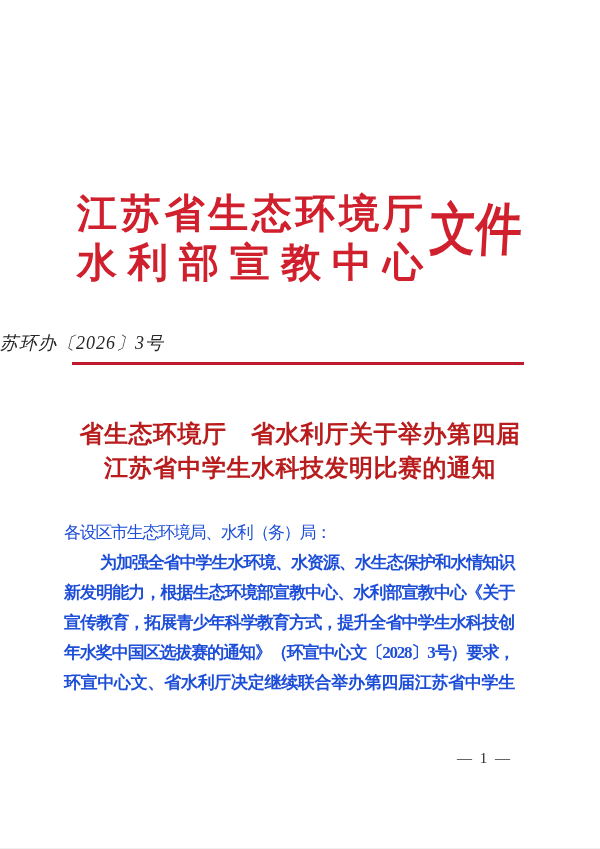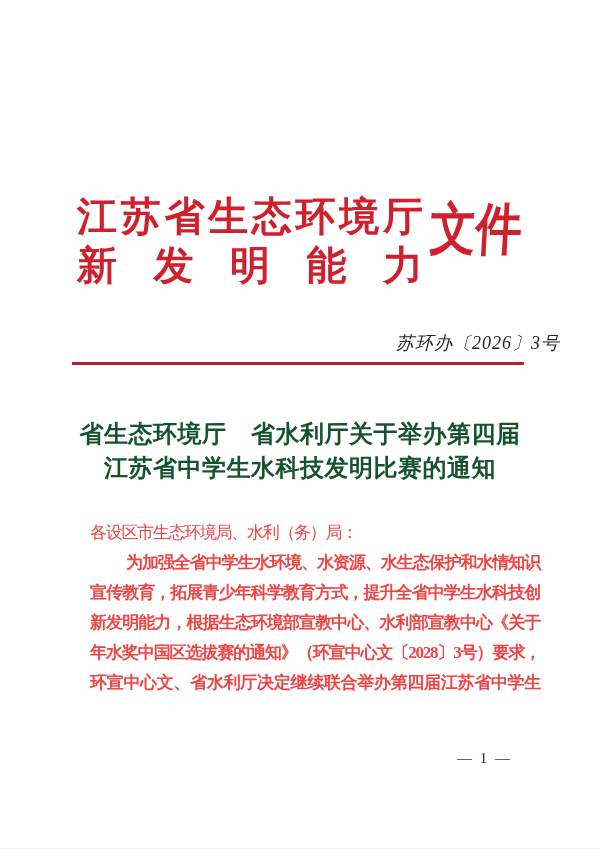--- a/index.html
+++ b/index.html
@@ -22,41 +22,42 @@
   }
   .org-line {
     font-size: 40px;
     font-weight: 700;
     line-height: 49px;
     color: #d0202d;
     text-align: justify;
     text-align-last: justify;
     white-space: nowrap;
     letter-spacing: 0;
+    font-family: Liberation Mono, monospace;
   }
   .doc-type {
     position: absolute;
     left: 430px;
     top: 201px;
     font-size: 56px;
     font-weight: 700;
     color: #d0202d;
     transform: scaleX(0.82) skewX(-4deg);
     transform-origin: left center;
     white-space: nowrap;
     line-height: 1;
   }
 
   
   .doc-number {
     position: absolute;
     left: 0;
     top: 331px;
     width: 560px;
-    text-align: right;
+    text-align: left;
     font-size: 18px;
     font-style: italic;
     color: #262626;
     letter-spacing: 1px;
   }
 
   
   .red-rule {
     position: absolute;
     left: 72px;
@@ -69,32 +70,32 @@
   
   .notice-title {
     position: absolute;
     left: 0;
     top: 417px;
     width: 600px;
     text-align: center;
     font-size: 24px;
     font-weight: 700;
     line-height: 34px;
-    color: #14532d;
+    color: #b91c1c;
     letter-spacing: 0.5px;
   }
 
   
   .body-block {
     position: absolute;
-    left: 90px;
+    left: 64px;
     top: 518px;
     width: 450px;
     font-size: 17px;
-    color: #ef4444;
+    color: #1d4ed8;
     letter-spacing: -1.3px;
     line-height: 30px;
   }
   .salutation {
     text-align: left;
     white-space: nowrap;
   }
   .bline {
     text-align: justify;
     text-align-last: justify;
@@ -125,39 +126,39 @@
     background: #f0f0f0;
   }
 </style>
 </head>
 <body>
 
 <div class="page">
 
   <div class="letterhead">
     <div class="org-line">江苏省生态环境厅</div>
-    <div class="org-line">新发明能力</div>
+    <div class="org-line">水利部宣教中心</div>
   </div>
 
   <div class="doc-type">文件</div>
 
   <div class="doc-number">苏环办〔2026〕3号</div>
 
   <div class="red-rule"></div>
 
   <div class="notice-title">
     <div>省生态环境厅　省水利厅关于举办第四届</div>
     <div>江苏省中学生水科技发明比赛的通知</div>
   </div>
 
   <div class="body-block">
     <div class="salutation">各设区市生态环境局、水利（务）局：</div>
     <div class="bline indent">为加强全省中学生水环境、水资源、水生态保护和水情知识</div>
+    <div class="bline">新发明能力，根据生态环境部宣教中心、水利部宣教中心《关于</div>
     <div class="bline">宣传教育，拓展青少年科学教育方式，提升全省中学生水科技创</div>
-    <div class="bline">新发明能力，根据生态环境部宣教中心、水利部宣教中心《关于</div>
     <div class="bline">年水奖中国区选拔赛的通知》（环宣中心文〔2028〕3号）要求，</div>
     <div class="bline">环宣中心文、省水利厅决定继续联合举办第四届江苏省中学生</div>
   </div>
 
   <div class="page-number">— 1 —</div>
 
   <div class="scan-edge"></div>
 
 </div>
 

